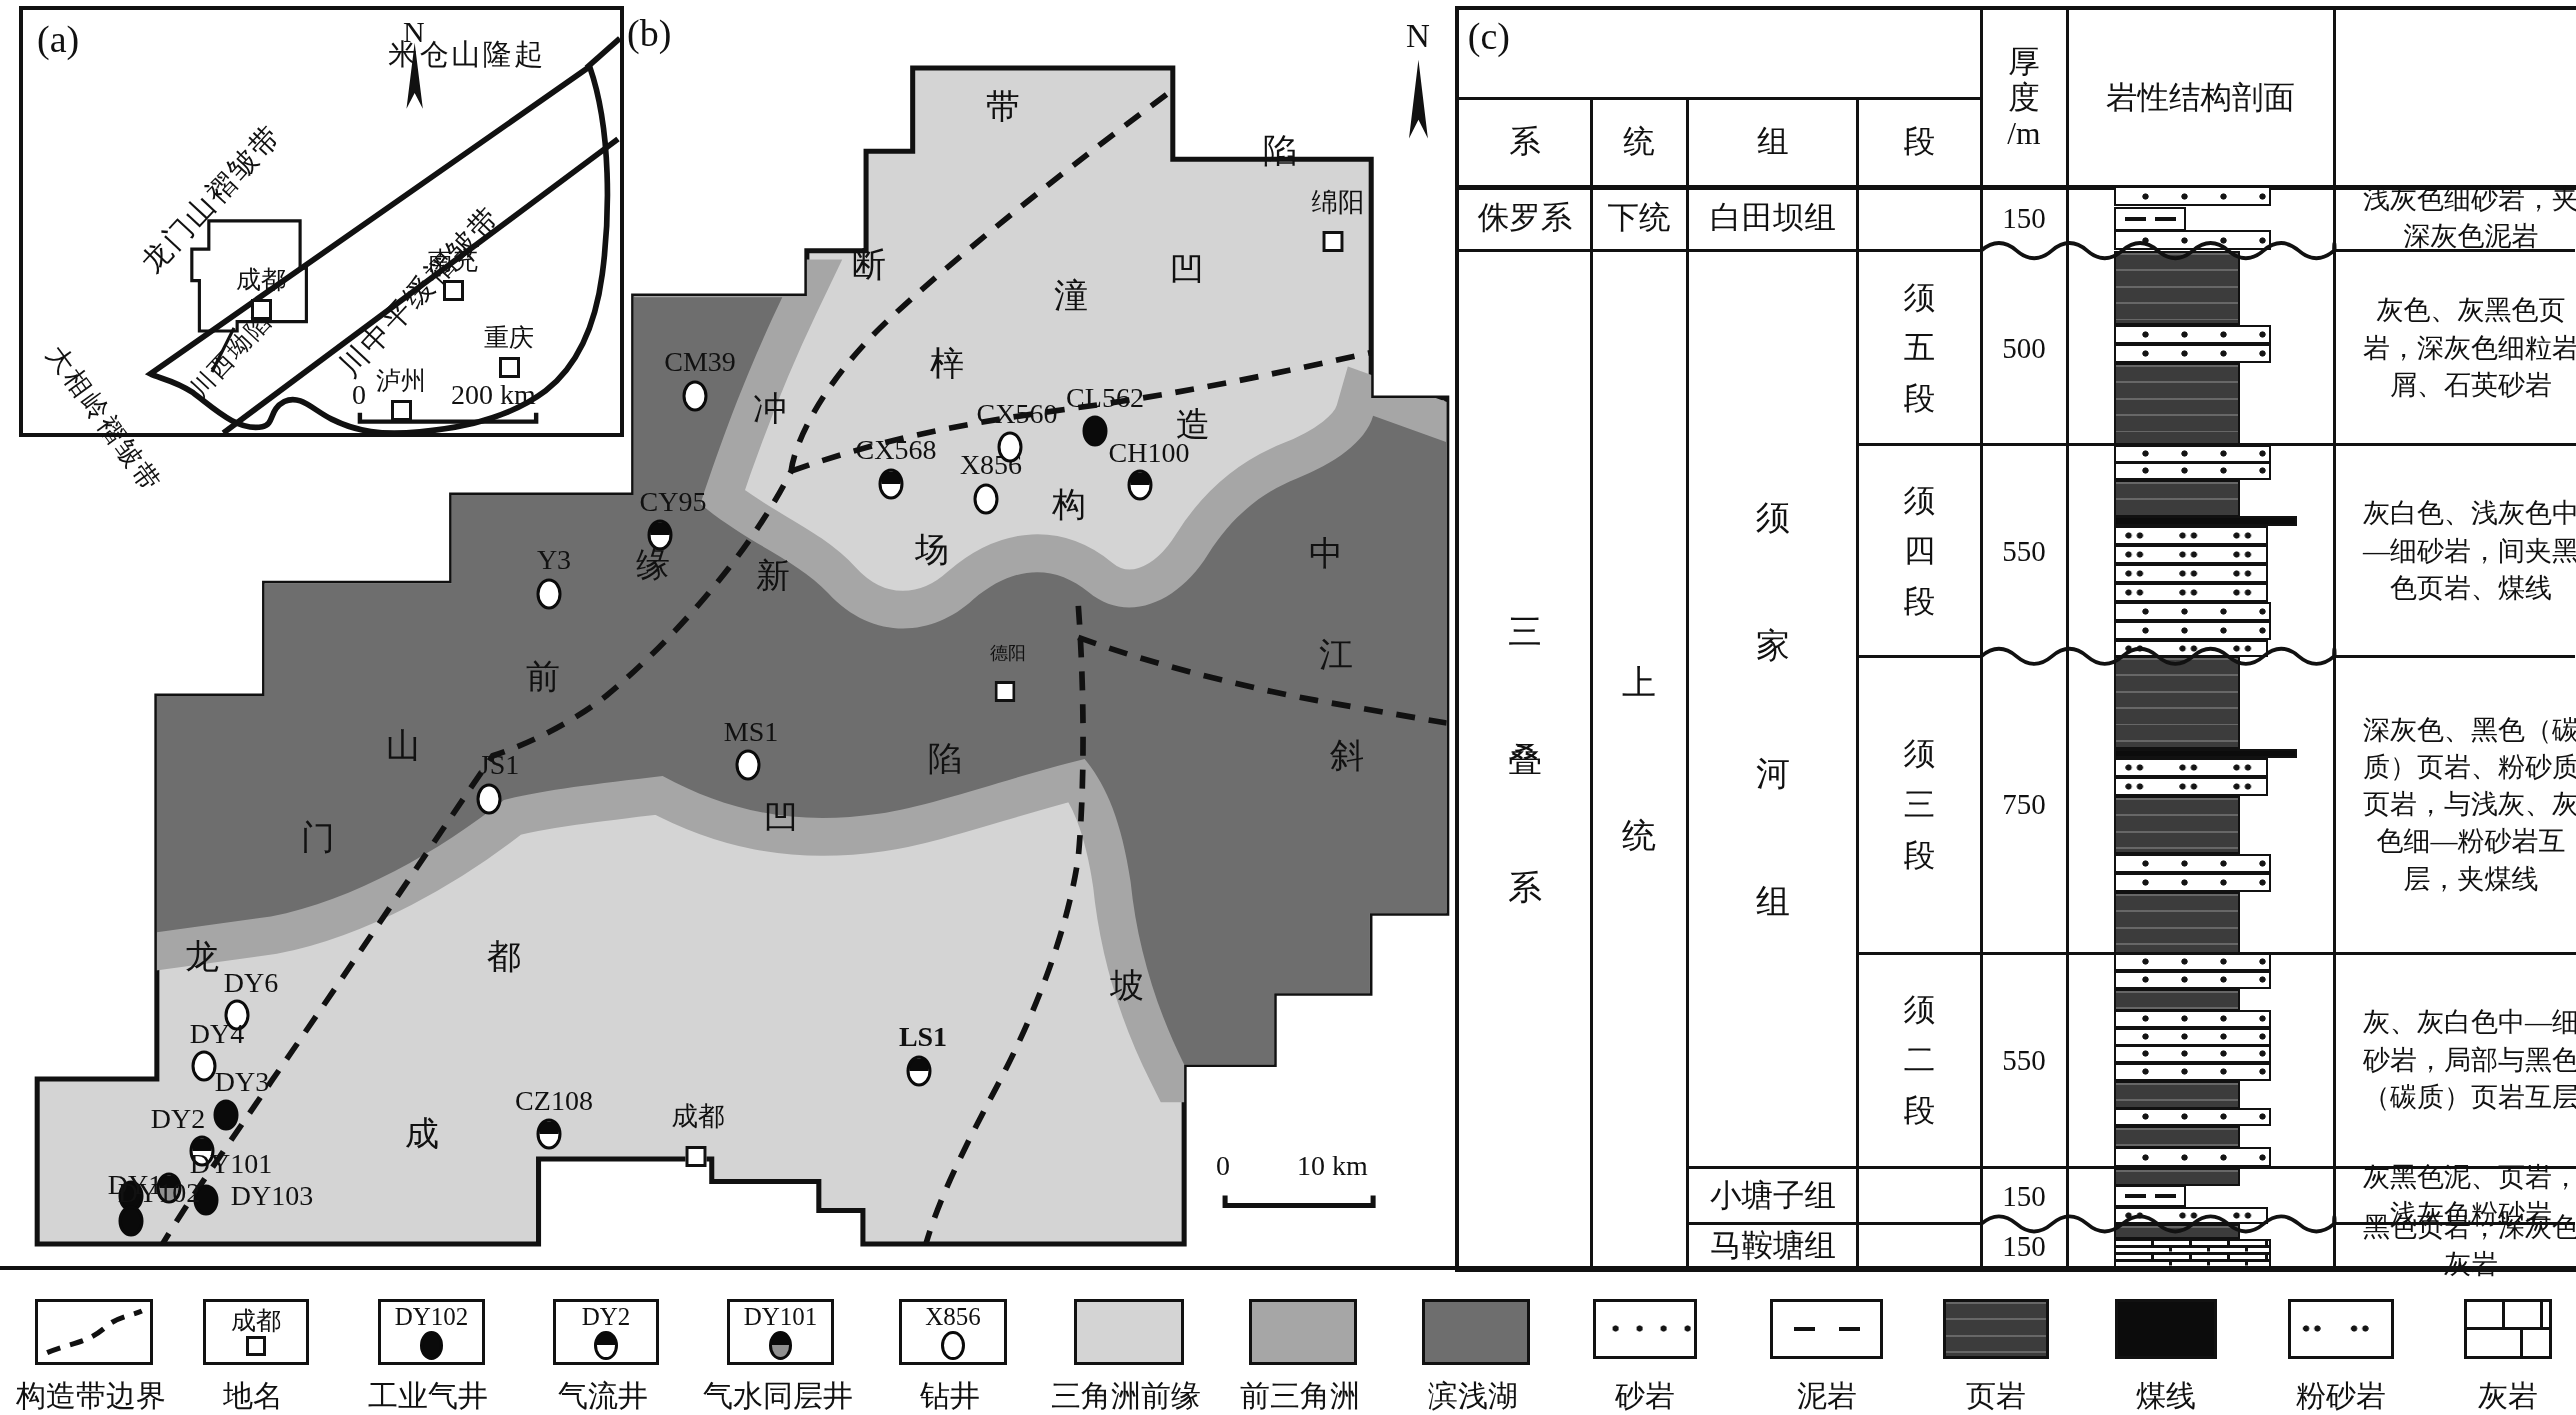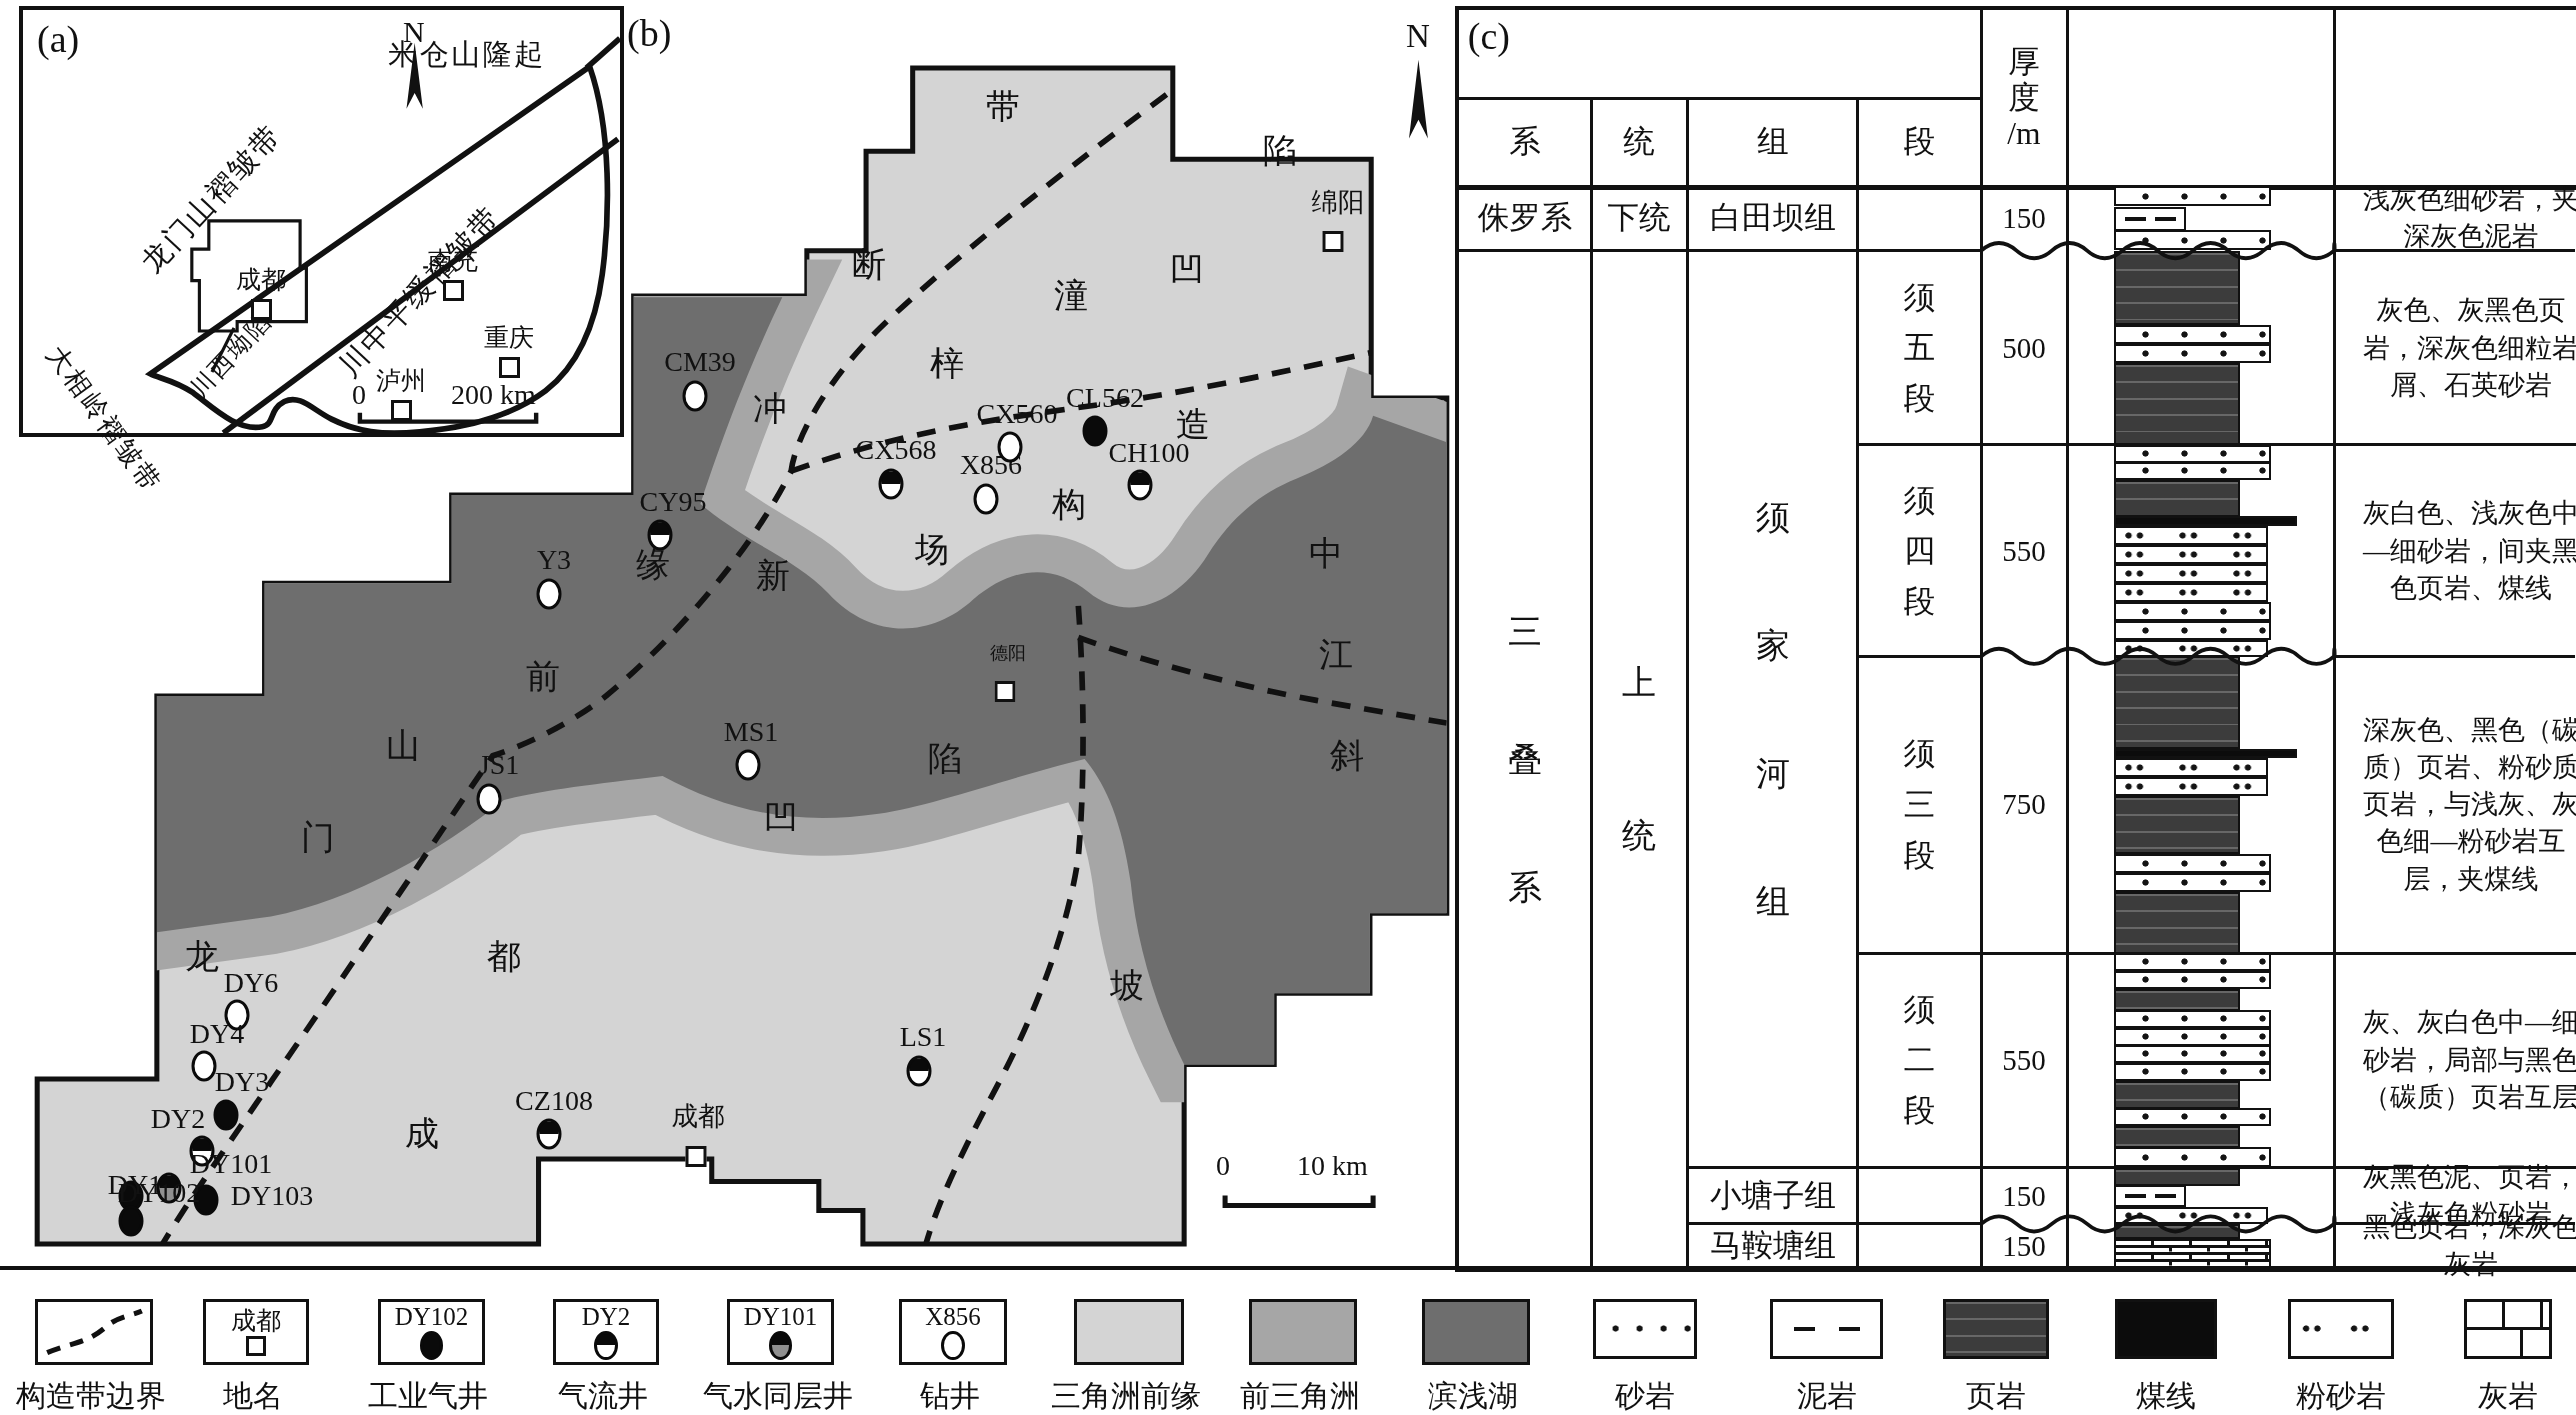--- a/index.html
+++ b/index.html
@@ -146,21 +146,21 @@
       <div class="abs well-label" style="left: 135px; top: 1180px; margin-top: 21px;">DY1</div>
       <div class="abs well halfBG" style="left: 169px; top: 1188px;"></div>
       <div class="abs well-label" style="left: 231px; top: 1180px;">DY101</div>
       <div class="abs well filled" style="left: 206px; top: 1200px;"></div>
       <div class="abs well-label" style="left: 272px; top: 1212px;">DY103</div>
       <div class="abs well filled" style="left: 131px; top: 1221px;"></div>
       <div class="abs well-label" style="left: 159px; top: 1209px;">DY102</div>
       <div class="abs well halfBW" style="left: 549px; top: 1134px;"></div>
       <div class="abs well-label" style="left: 554px; top: 1117px;">CZ108</div>
       <div class="abs well halfBW" style="left: 919px; top: 1071px;"></div>
-      <div class="abs well-label" style="left: 923px; top: 1053px;">LS1</div>
+      <div class="abs well-label" style="left: 923px; top: 1053px; font-weight: bold;">LS1</div>
     </div>
 
   <div id="panel-a" class="abs">
     <div class="abs caption" style="left:14px;top:6.3px;">(a)</div>
     <svg class="abs" style="left:0;top:0" width="597" height="423" viewBox="0 0 948 672">
       <g fill="none" stroke="#111" stroke-width="9">
         <path d="M900,90 C935,190 932,330 920,420 C908,510 875,570 830,605 C770,650 690,665 630,670 C570,676 530,670 490,650 C460,635 440,610 415,622 C390,635 400,658 380,662 C340,670 300,630 270,608 C240,588 215,585 202,578 L900,90"></path>
         <path d="M318,672 L945,205"></path>
         <path d="M895,92 L948,45"></path>
       </g>
@@ -193,20 +193,21 @@
     <div class="abs caption" style="left:8.8px;top:3.8px;">(c)</div>
     <div class="cell h" style="left:0;top:88px;width:132px;height:88px;">系</div>
     <div class="cell h" style="left:132px;top:88px;width:96px;height:88px;">统</div>
     <div class="cell h" style="left:229px;top:88px;width:170px;height:88px;">组</div>
     <div class="cell h" style="left:399px;top:88px;width:123px;height:88px;">段</div>
     <div class="cell h vstack" style="left:522px;top:0;width:86px;height:176px;line-height:1.15;">
       <span>厚</span>
       <span>度</span>
       <span>/m</span>
     </div>
+    <div class="cell h" style="left:608px;top:0;width:267px;height:176px;">岩性结构剖面</div>
     <div id="panel-c-body">
         <div class="vline" style="left: 131px; top: 88px; width: 2.5px; height: 1170px;"></div>
         <div class="vline" style="left: 227px; top: 88px; width: 2.5px; height: 1170px;"></div>
         <div class="vline" style="left: 397px; top: 88px; width: 2.5px; height: 1170px;"></div>
         <div class="vline" style="left: 521px; top: 0px; width: 2.5px; height: 1258px;"></div>
         <div class="vline" style="left: 607px; top: 0px; width: 2.5px; height: 1258px;"></div>
         <div class="vline" style="left: 874px; top: 0px; width: 2.5px; height: 1258px;"></div>
         <div class="hline" style="left: 0px; top: 87px; width: 522px; height: 2.5px;"></div>
         <div class="hline" style="left: 0px; top: 175px; width: 1117px; height: 5px;"></div>
         <div class="hline" style="left: 399px; top: 433px; width: 718px; height: 2.5px;"></div>

